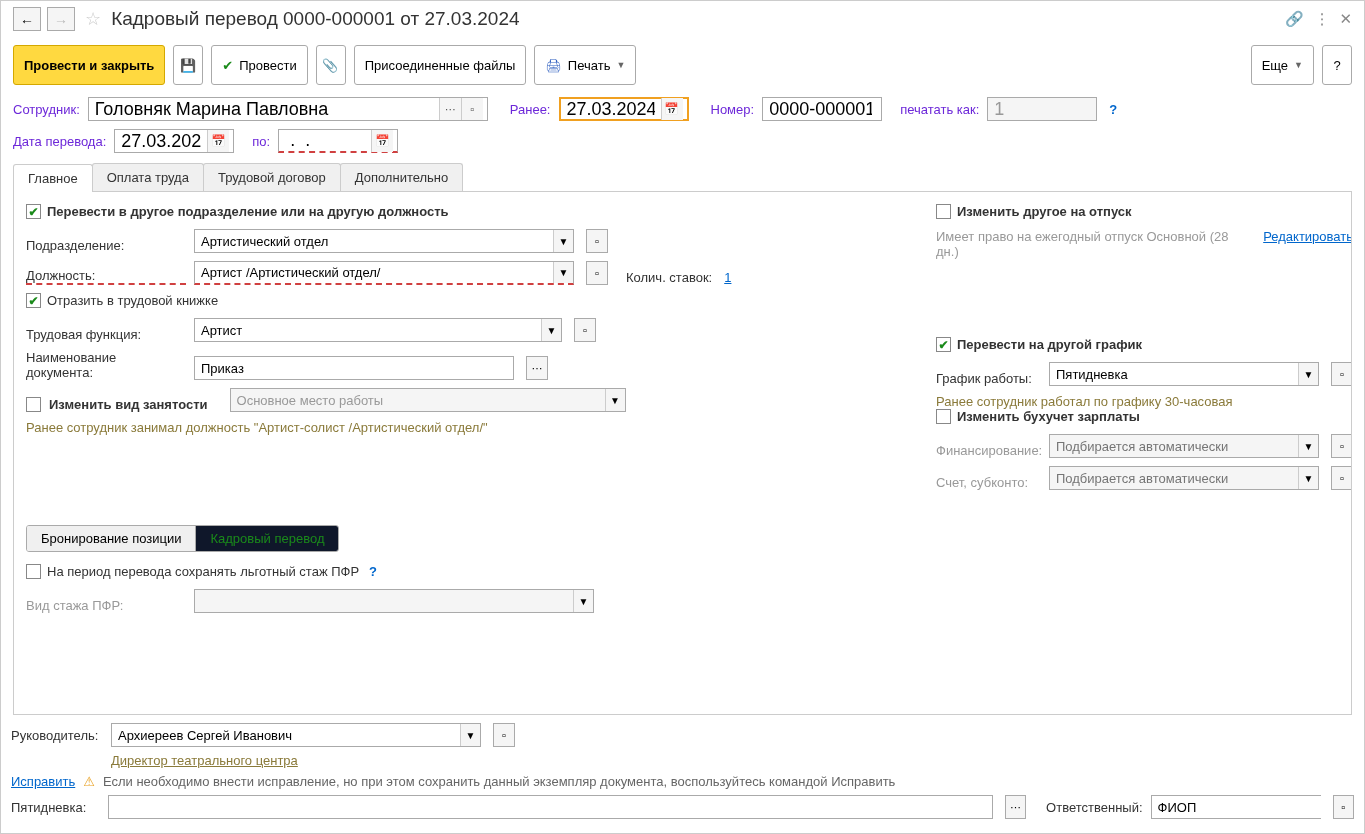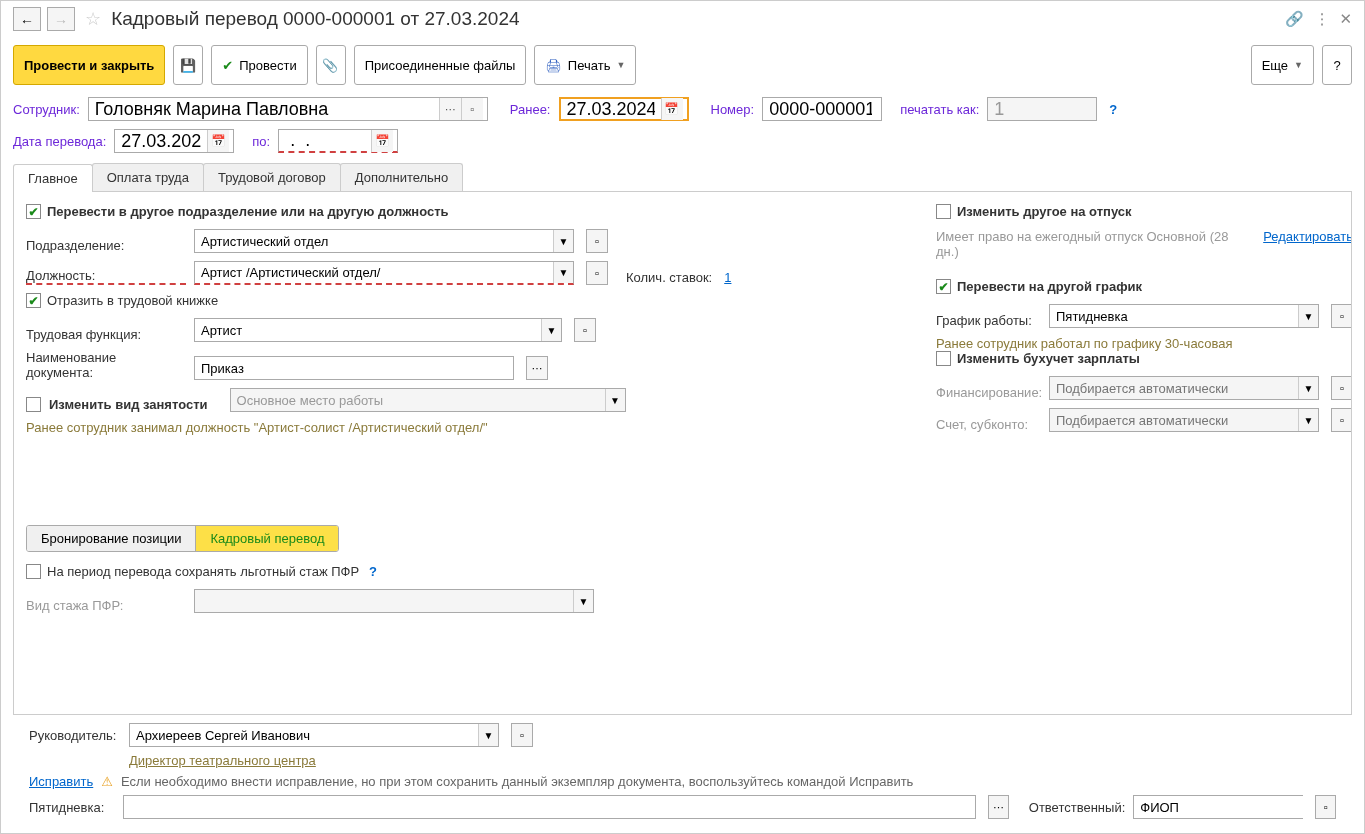--- a/index.html
+++ b/index.html
@@ -41,24 +41,24 @@
 .form-label { width: 160px; font-size: 13px; }
 .combo { display: flex; border: 1px solid #aaa; background: #fff; height: 24px; }
 .combo-input { border: none; outline: none; padding: 0 6px; font-size: 13px; flex: 1; }
 .combo-btn { width: 20px; border: none; border-left: 1px solid #ccc; background: #f5f5f5; cursor: pointer; display: flex; align-items: center; justify-content: center; font-size: 10px; }
 .ext-btn { width: 22px; height: 24px; border: 1px solid #aaa; background: #f5f5f5; cursor: pointer; display: flex; align-items: center; justify-content: center; font-size: 11px; margin-left: 4px; }
 .small-text { font-size: 13px; color: #333; }
 .link { color: #0066cc; text-decoration: underline; cursor: pointer; }
 .info-txt { color: #8a7a3a; font-size: 13px; margin-top: 6px; }
 .toggle-group { display: flex; border: 1px solid #aaa; border-radius: 3px; overflow: hidden; margin-top: 20px; margin-bottom: 12px; width: fit-content; }
 .toggle-btn { padding: 5px 14px; background: #f0f0f0; border: none; cursor: pointer; font-size: 13px; }
-.toggle-btn.active { background: #fde047; color: #1a8a1a; }
+.toggle-btn.active { background: #0f172a; color: #1a8a1a; }
 .toggle-btn:not(.active) { border-right: 1px solid #aaa; }
 .disabled-field { background: #f5f5f5; color: #999; }
-.footer { padding: 8px 28px; }
+.footer { padding: 8px 10px; }
 .footer-row { display: flex; align-items: center; gap: 8px; margin-bottom: 6px; }
 .footer-label { width: 92px; font-size: 13px; }
 .warn-icon { color: #e8a020; }
 .save-ic { color: #3060c0; }
 .check-ic { color: #1a8a1a; }
 .clip-ic { color: #888; }
 .print-ic { color: #3060c0; }
 .cal-ic { font-size: 12px; color: #666; }
 </style>
 </head>
@@ -226,21 +226,21 @@
 
       <div class="col-right">
         <div class="checkbox-row">
           <span class="chk"></span>
           <span class="chk-label">Изменить другое на отпуск</span>
         </div>
         <div style="display:flex;gap:20px;align-items:flex-start">
           <span style="color:#999;flex:1">Имеет право на ежегодный отпуск Основной (28 дн.)</span>
           <span class="link">Редактировать</span>
         </div>
-        <div class="checkbox-row" style="margin-top:20px">
+        <div class="checkbox-row" style="margin-top:78px">
           <span class="chk checked"></span>
           <span class="chk-label">Перевести на другой график</span>
         </div>
         <div class="form-row">
           <span class="form-label" style="width:105px">График работы:</span>
           <div class="combo" style="width:270px">
             <input class="combo-input" value="Пятидневка" style="">
             <button class="combo-btn">▼</button>
           </div>
           <button class="ext-btn">▫</button>

